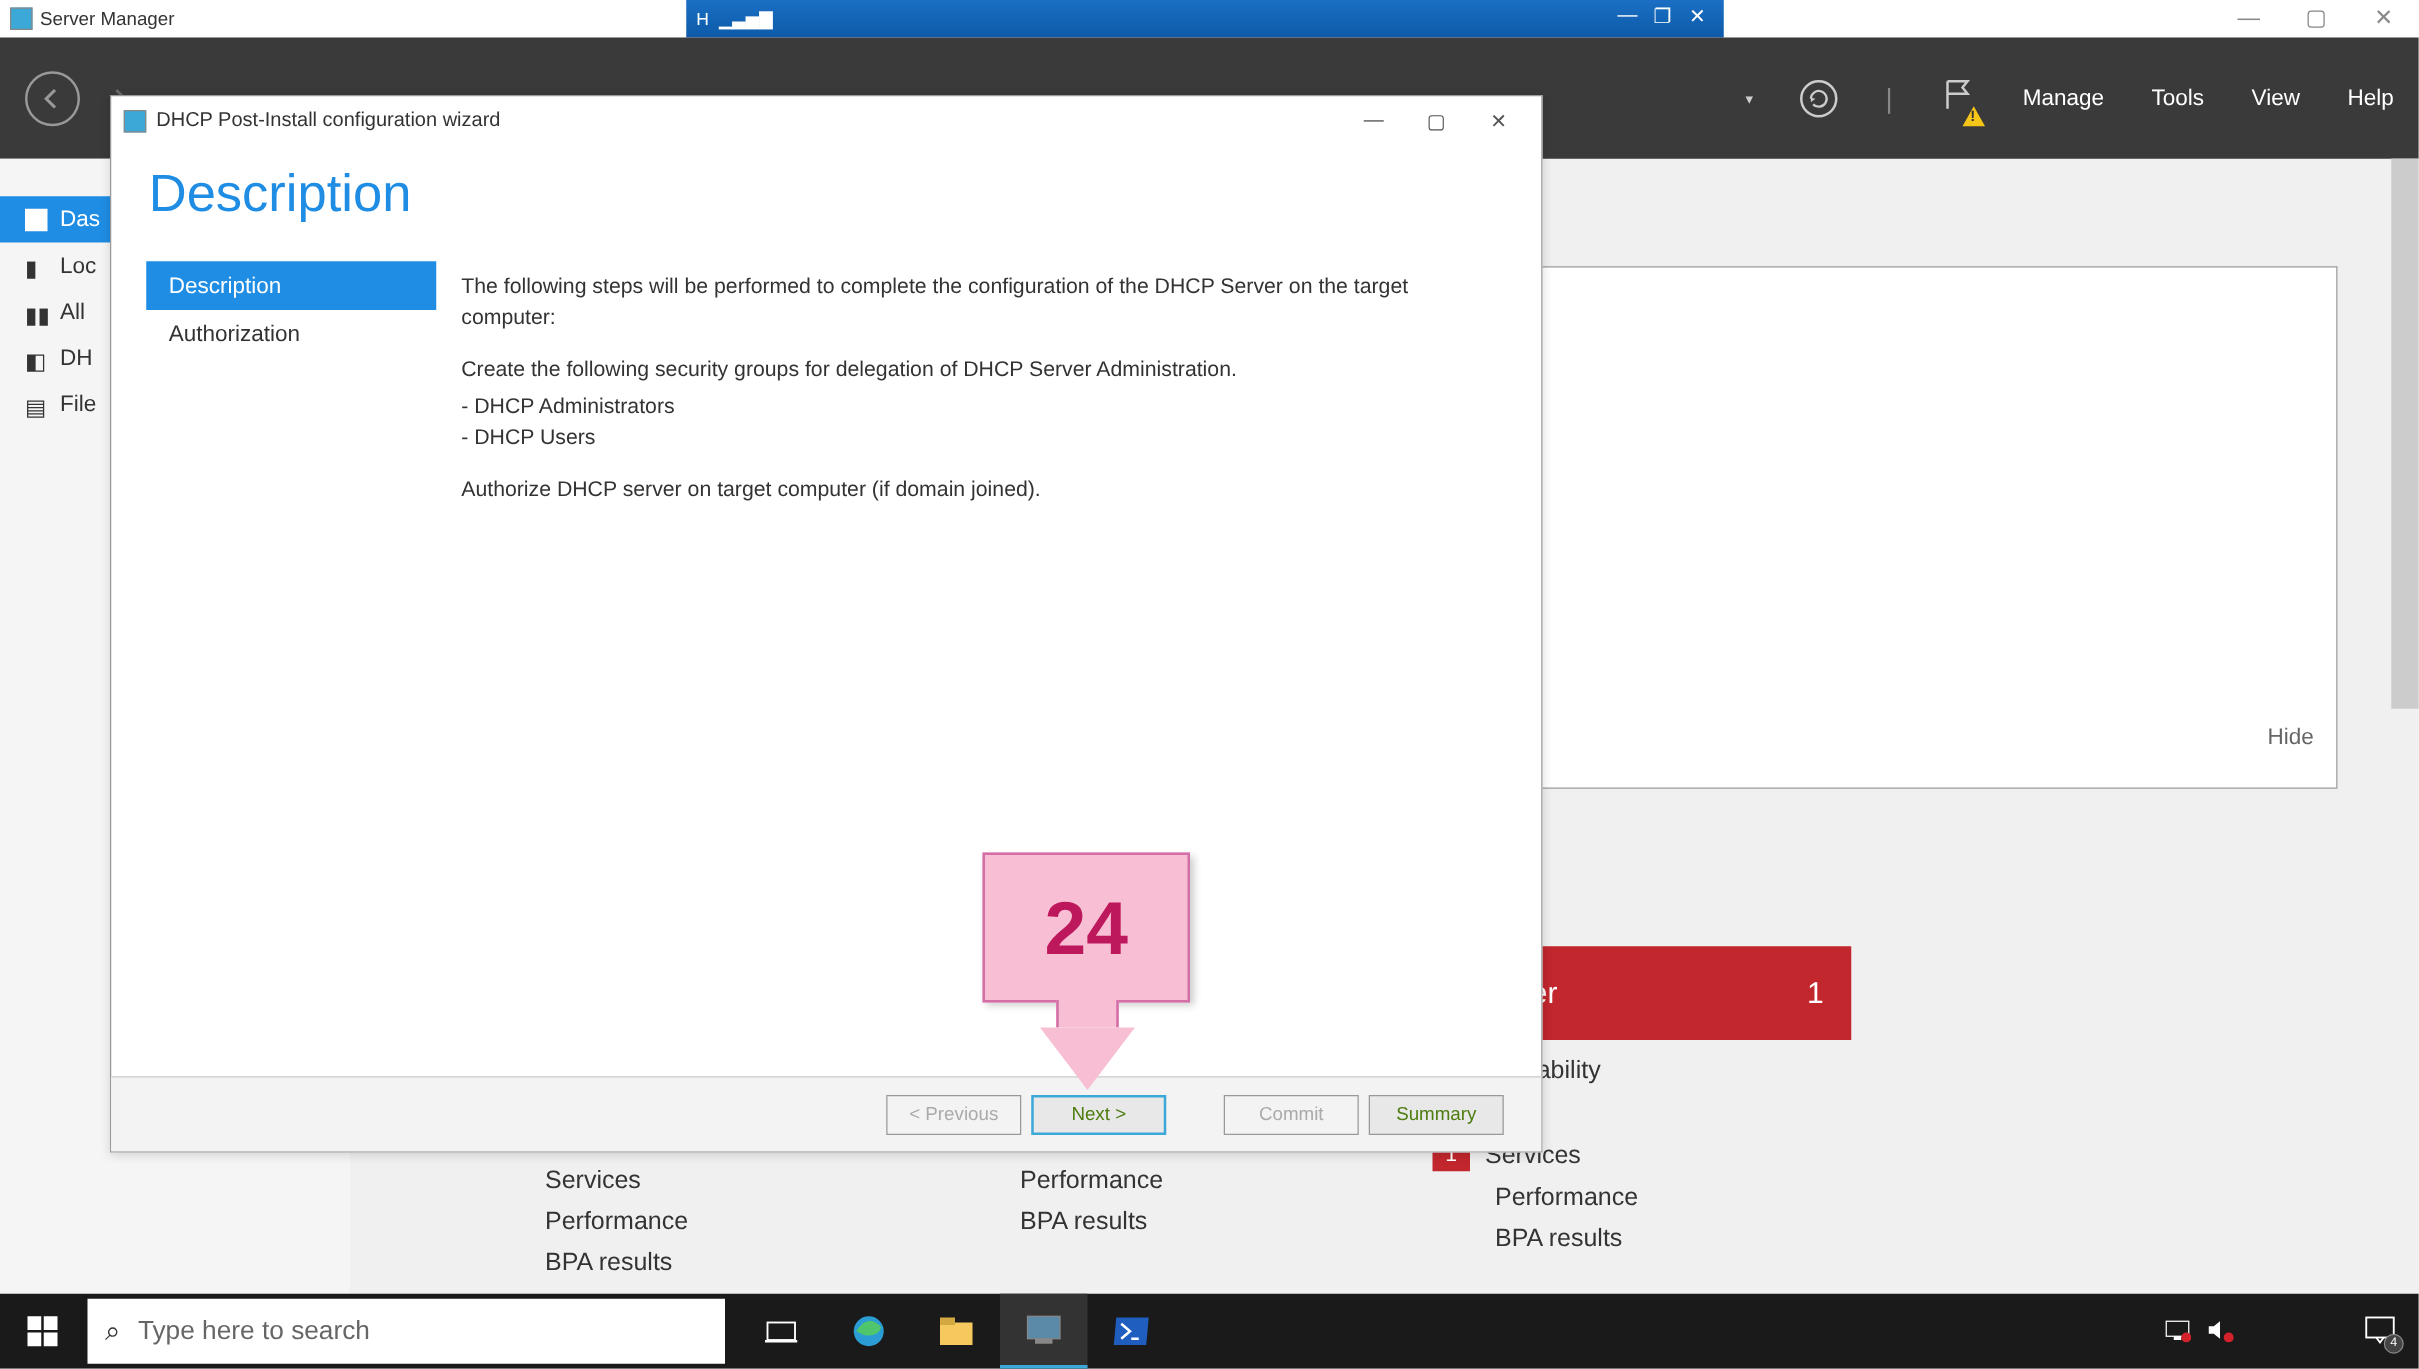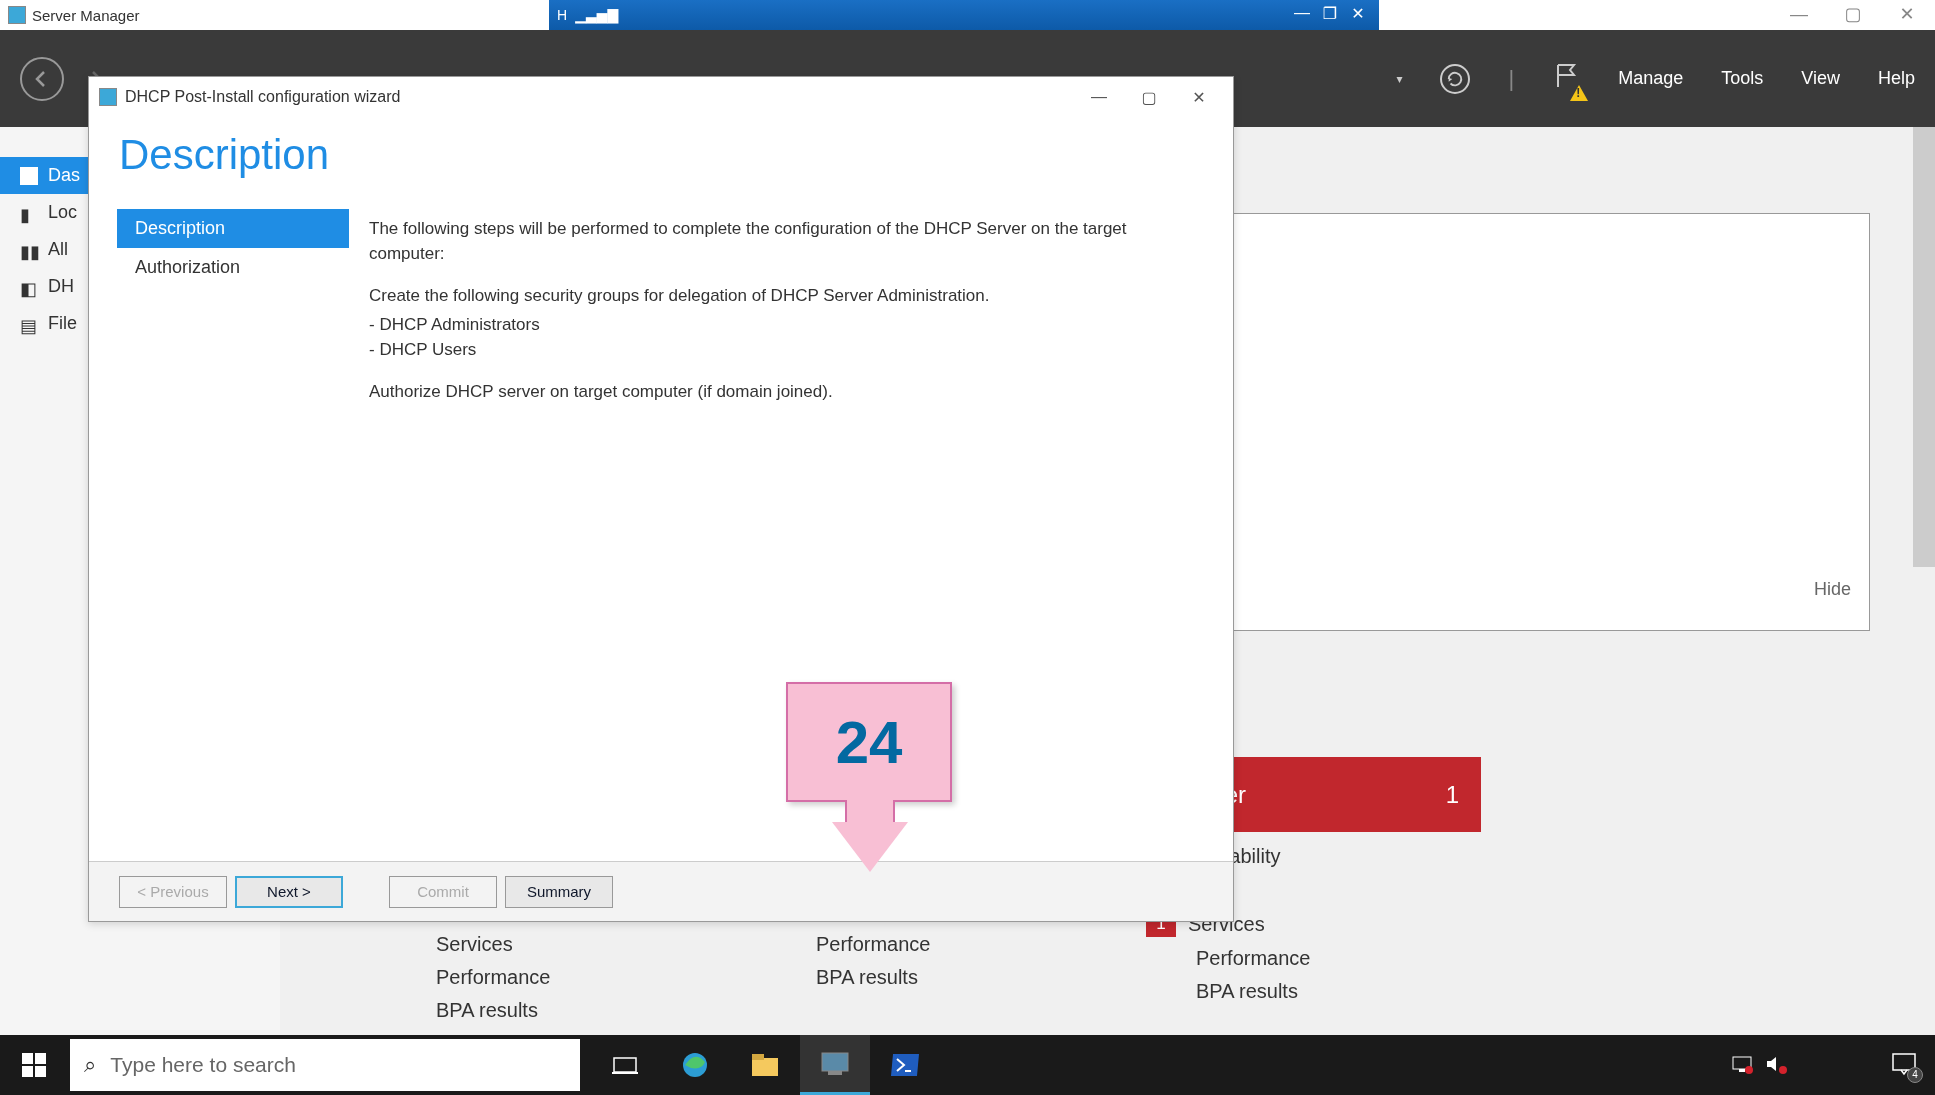--- a/index.html
+++ b/index.html
@@ -52,30 +52,30 @@
     .wiz-ctrl { width: 48px; height: 36px; display: flex; align-items: center; justify-content: center; font-size: 16px; color: #555; cursor: pointer; }
     .wiz-header { padding: 14px 30px 30px; }
     .wiz-header-title { font-size: 42px; color: #1f8de4; font-weight: 300; }
     .wiz-body { flex: 1; display: flex; }
     .wiz-steps { width: 260px; padding-left: 28px; }
     .wiz-step { padding: 9px 18px; font-size: 18px; color: #333; cursor: pointer; }
     .wiz-step.active { background: #1f8de4; color: #fff; }
     .wiz-step.disabled { color: #bbb; }
     .wiz-content { flex: 1; padding: 8px 40px 0 20px; font-size: 17px; color: #333; line-height: 1.45; }
     .wiz-content p { margin-bottom: 18px; }
-    .wiz-footer { height: 60px; background: #f3f3f3; display: flex; align-items: center; justify-content: flex-start; gap: 8px; padding: 0 30px; border-top: 1px solid #ccc; }
+    .wiz-footer { height: 60px; background: #f3f3f3; display: flex; align-items: center; justify-content: flex-end; gap: 8px; padding: 0 30px; border-top: 1px solid #ccc; }
     .wiz-btn { min-width: 108px; height: 32px; border: 1px solid #999; background: #f0f0f0; font-size: 15px; color: #555; display: flex; align-items: center; justify-content: center; cursor: pointer; }
-    .wiz-btn.enabled { color: #0f172a; background: #e8e8e8; }
+    .wiz-btn.enabled { color: #4d7c0f; background: #e8e8e8; }
     .wiz-btn.enabled.focus { border: 2px solid #3ca8d8; }
     .wiz-btn.disabled { color: #aaa; background: #f3f3f3; cursor: default; }
     .wiz-gap { width: 30px; }
 
     
     .callout { position: absolute; top: 682px; left: 786px; width: 168px; height: 188px; pointer-events: none; }
-    .callout-box { width: 166px; height: 120px; background: #f8bfd4; border: 2px solid #d46ea7; display: flex; align-items: center; justify-content: center; font-size: 60px; font-weight: 600; color: #0369a1; box-shadow: 3px 3px 6px rgba(0,0,0,0.2); }
+    .callout-box { width: 166px; height: 120px; background: #f8bfd4; border: 2px solid #d46ea7; display: flex; align-items: center; justify-content: center; font-size: 60px; font-weight: 600; color: #be185d; box-shadow: 3px 3px 6px rgba(0,0,0,0.2); }
     .callout-arrow { width: 0; height: 0; margin: 0 auto; border-left: 38px solid transparent; border-right: 38px solid transparent; border-top: 50px solid #f8bfd4; position: relative; }
     .callout-arrow::before { content:''; position:absolute; top:-52px; left:-40px; width:0; height:0; border-left: 40px solid transparent; border-right: 40px solid transparent; border-top: 52px solid #d46ea7; z-index:-1; }
     .callout-stem { width: 50px; height: 22px; background: #f8bfd4; border-left: 2px solid #d46ea7; border-right: 2px solid #d46ea7; margin: -2px auto 0; }
 
     
     .taskbar { position: absolute; bottom: 0; left: 0; right: 0; height: 60px; background: #1a1a1a; display: flex; align-items: center; }
     .tb-start { width: 68px; height: 60px; display: flex; align-items: center; justify-content: center; cursor: pointer; }
     .tb-start-icon { width: 24px; height: 24px; display: grid; grid-template-columns: 1fr 1fr; grid-template-rows: 1fr 1fr; gap: 2px; }
     .tb-start-icon span { background: #fff; }
     .tb-search { flex: 0 0 510px; height: 52px; background: #fff; display: flex; align-items: center; padding: 0 14px; font-size: 21px; color: #666; gap: 14px; margin-right: 10px; margin-left:2px; }

